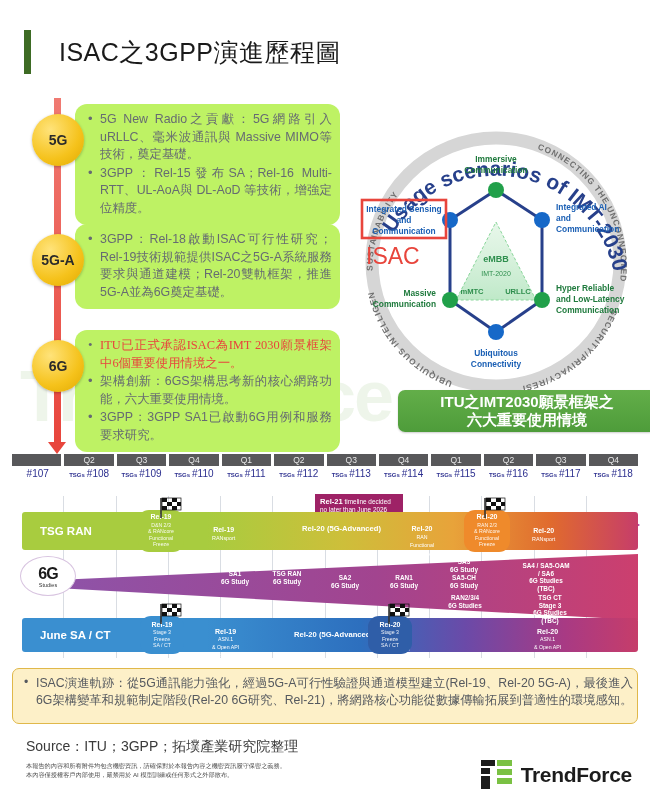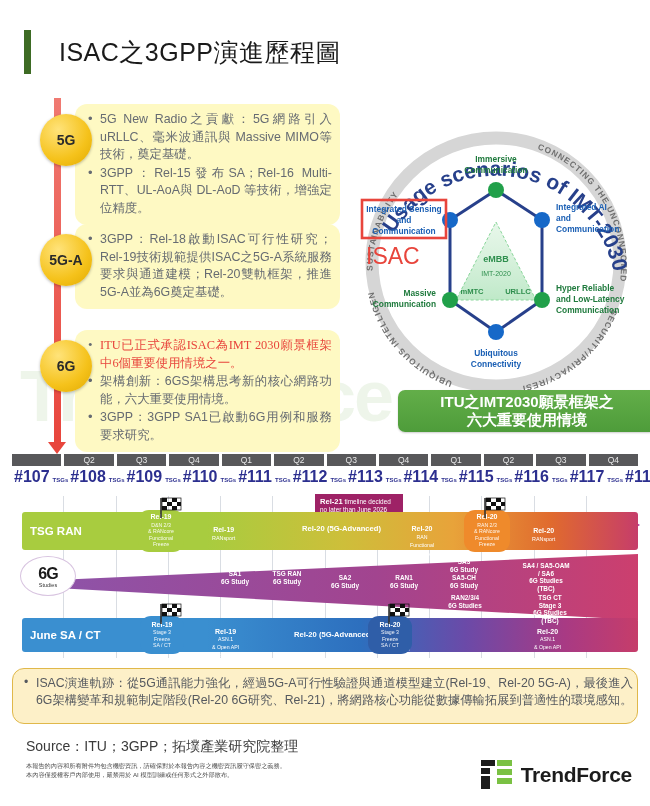--- a/index.html
+++ b/index.html
@@ -14,27 +14,27 @@
   .title-text { font-size:25px; color:#1a1a1a; letter-spacing:.5px; white-space:nowrap; }
 
   
   .left-panel { position:absolute; left:30px; top:98px; width:310px; height:355px; }
   .axis-line { position:absolute; left:24px; top:0; width:7px; height:348px;
                background:linear-gradient(#f07a72,#e8453c); }
   .axis-arrow { position:absolute; left:18px; top:344px; width:0; height:0;
                 border-left:9px solid transparent; border-right:9px solid transparent;
                 border-top:12px solid #e8453c; }
 
-  .bubble { position:absolute; left:45px; width:265px; background:#fef9c3;
+  .bubble { position:absolute; left:45px; width:265px; background:#bef264;
             border-radius:12px; padding:7px 8px 7px 12px; }
   .bubble.b1 { top:6px; }
   .bubble.b2 { top:126px; }
   .bubble.b3 { top:232px; }
 
-  .node { position:absolute; left:10px; width:52px; height:52px; border-radius:50%;
+  .node { position:absolute; left:2px; width:52px; height:52px; border-radius:50%;
           background:radial-gradient(circle at 35% 30%, #ffe37a, #f5c21b 60%, #e0a900);
           box-shadow:0 1px 3px rgba(0,0,0,.28);
           display:flex; align-items:center; justify-content:center;
           font-size:14px; font-weight:bold; color:#2a2a2a; z-index:3; }
   .node.n1 { top:16px; }
   .node.n2 { top:136px; }
   .node.n3 { top:242px; }
 
   ul.blist { list-style:none; }
   ul.blist li { position:relative; padding-left:13px; font-size:12.4px; line-height:17.5px;
@@ -64,30 +64,30 @@
                display:flex; align-items:center; justify-content:center;
                font-size:13px; letter-spacing:.5px; }
   .q-row { display:flex; gap:3px; margin-top:2px; }
   .q-cell { flex:1; height:12px; background:#58585a; color:#e9e9e9;
             display:flex; align-items:center; justify-content:center; font-size:8.5px; }
   .q-cell.blank { background:#58585a; }
   .tsg-row { display:flex; gap:3px; margin-top:2px; }
   .tsg-cell { flex:1; display:flex; align-items:baseline; justify-content:center;
               gap:2px; color:#2c2f8f; }
   .tsg-cell .pre { font-size:6px; font-weight:bold; }
-  .tsg-cell .num { font-size:16px; font-weight:bold; }
+  .tsg-cell .num { font-size:10px; font-weight:normal; }
 
   
   .gantt { position:absolute; left:12px; top:496px; width:626px; height:162px; }
   .gridlines { position:absolute; inset:0; display:flex; }
   .gridlines div { flex:1; border-right:1px solid #d9dde3; }
   .gridlines div:last-child { border-right:none; }
 
   .bar { position:absolute; border-radius:3px; display:flex; align-items:center; }
-  .bar-label { color:#fff; font-weight:bold; font-size:11.5px; padding-left:8px; }
+  .bar-label { color:#fff; font-weight:bold; font-size:11.5px; padding-left:18px; }
 
   .ran-bar { left:10px; top:16px; width:616px; height:38px;
              background:linear-gradient(90deg,#a8cc3f 0%, #a8cc3f 30%, #cdbf3a 52%, #e8a33a 70%, #e06a2e 86%, #c63d6a 100%); }
   .sact-bar { left:10px; top:122px; width:616px; height:34px;
               background:linear-gradient(90deg,#3a8fd0 0%, #3a8fd0 30%, #2d6fbe 55%, #6b4aa8 72%, #a83a84 88%, #c63d6a 100%); }
 
   .marker { position:absolute; border-radius:11px;
             display:flex; flex-direction:column; align-items:center; justify-content:center;
             text-align:center; color:#fff; line-height:6.5px; z-index:4; }
   .marker .mtitle { font-size:7px; font-weight:bold; margin-bottom:1px; }
@@ -108,21 +108,21 @@
                  text-align:center; font-weight:bold; z-index:3; }
 
   .sixg-badge { position:absolute; left:8px; top:60px; width:56px; height:40px;
                 background:#fff; border:1.6px solid #d8c4e0; border-radius:50%;
                 display:flex; flex-direction:column; align-items:center; justify-content:center; z-index:6; }
   .sixg-badge .big { font-size:16px; font-weight:bold; color:#1a1a1a; letter-spacing:-1px; }
   .sixg-badge .small { font-size:5.5px; color:#333; margin-top:-1px; }
 
   
   .summary { position:absolute; left:12px; top:668px; width:626px; height:56px;
-             background:#fdf0c8; border:1.4px solid #e0b84a; border-radius:12px;
+             background:#fdf0c8; border:1.4px solid #e0b84a; border-radius:7px;
              padding:6px 4px 6px 10px; }
   .summary li { position:relative; padding-left:13px; font-size:12.3px; line-height:17px;
                 color:#55595f; list-style:none; text-align:justify; }
   .summary li::before { content:"•"; position:absolute; left:1px; top:-1px; color:#55595f; }
 
   
   .source { position:absolute; left:26px; top:738px; font-size:14px; color:#3a3a3a; }
   .disclaimer { position:absolute; left:26px; top:761px; font-size:6.2px; color:#4a4a4a; line-height:9px; }
 
   .logo { position:absolute; right:18px; top:758px; display:flex; align-items:center; gap:7px; }

